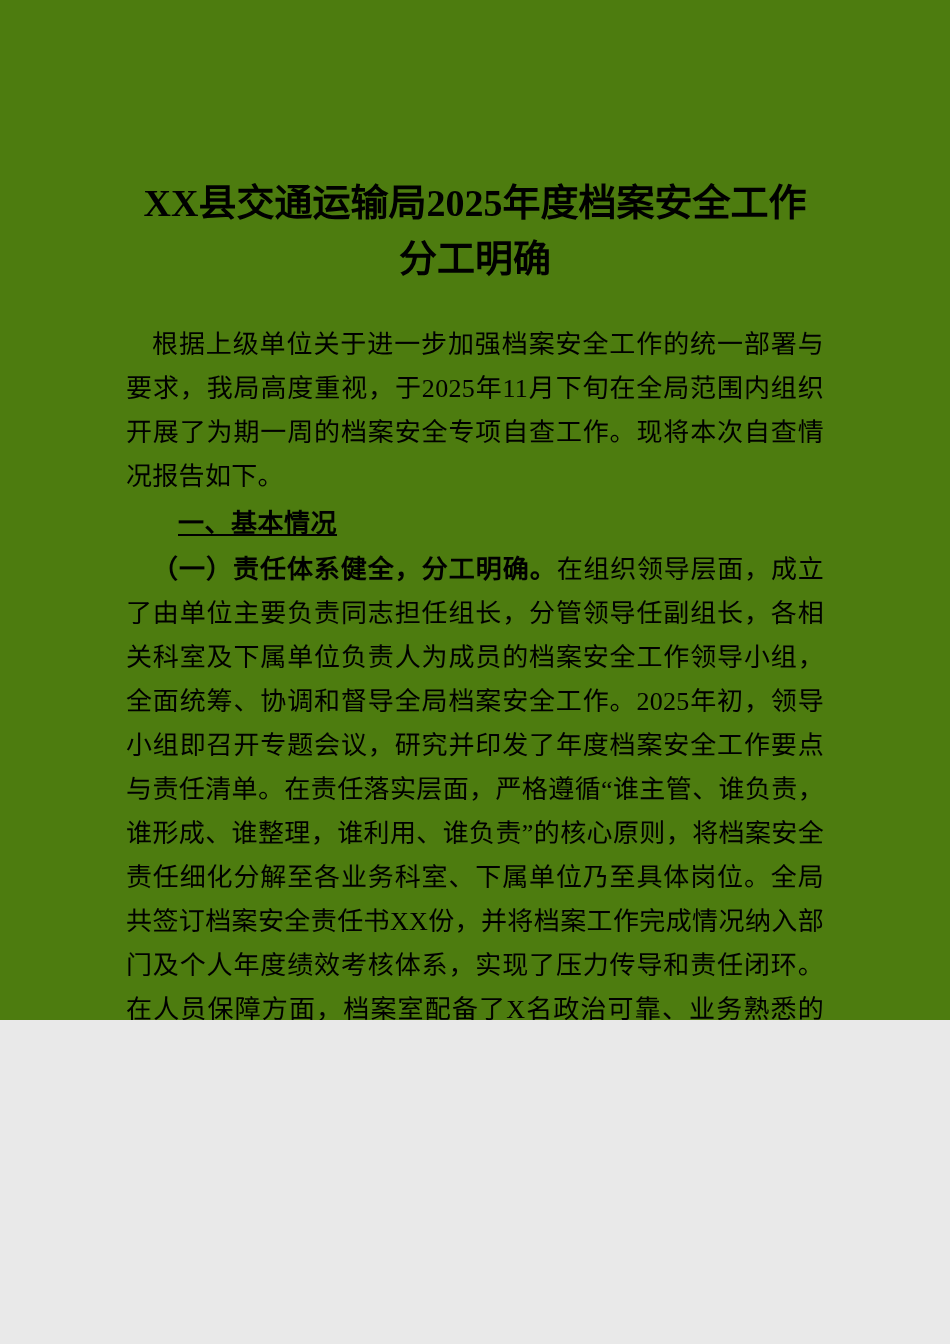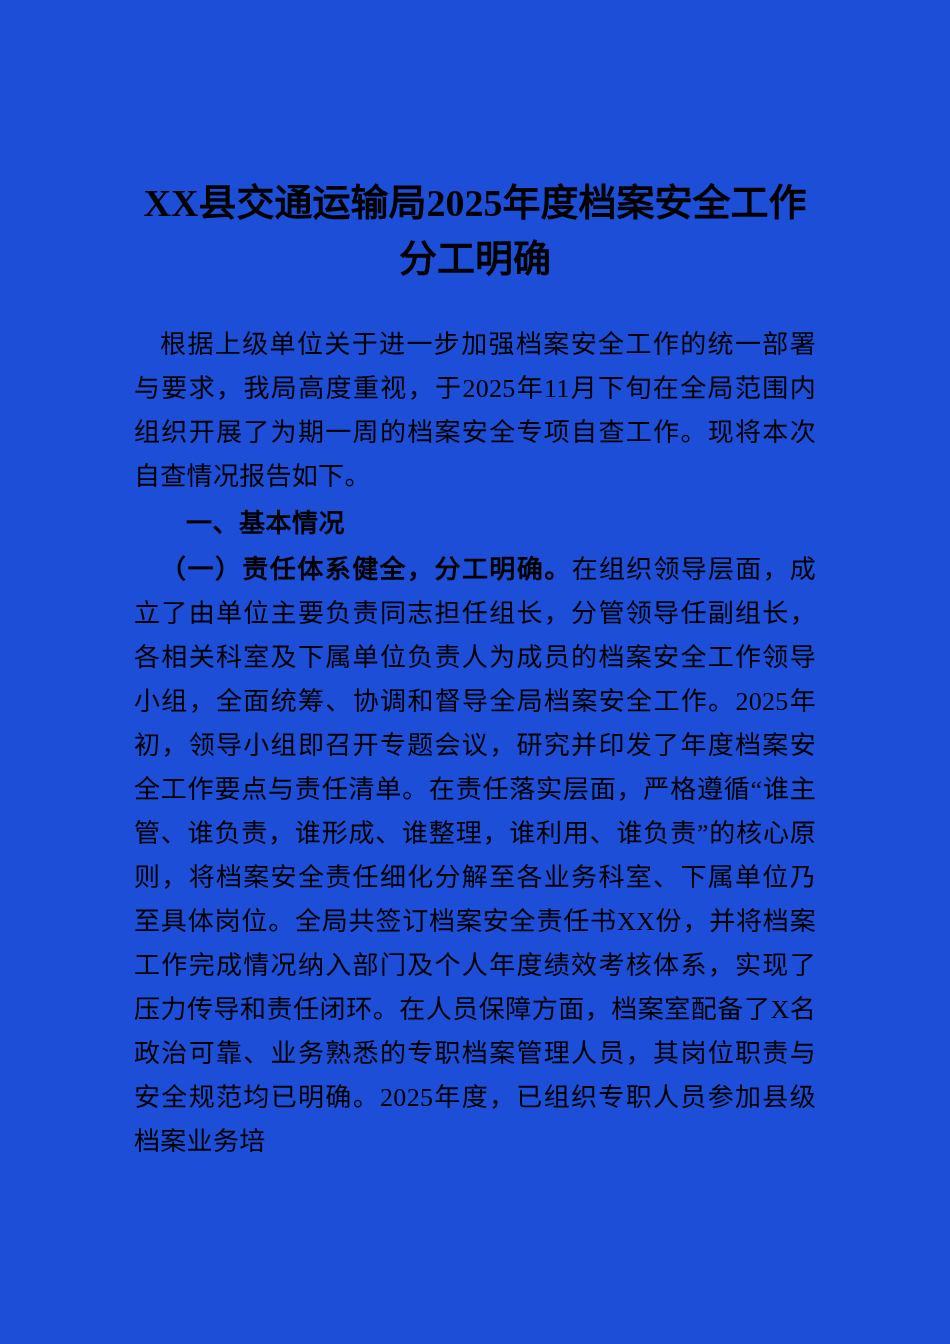--- a/index.html
+++ b/index.html
@@ -1,39 +1,39 @@
 <!DOCTYPE html>
 <html lang="zh-CN"><head>
 <meta charset="utf-8">
 <style>
   html, body { margin: 0; padding: 0; background: #e9e9e9; }
   .page {
     position: relative;
     width: 950px;
-    height: 1344px;
+    height: 1020px;
     margin: 0 auto;
-    background: #1d4ed8;
+    background: #4d7c0f;
     color: #000000;
     overflow: hidden;
     box-sizing: border-box;
   }
   .content {
     box-sizing: border-box;
     padding: 175px 122px 0 122px;
   }
   .doc-title {
     font-family: "Liberation Serif", "DejaVu Serif", serif;
     font-weight: 700;
     font-size: 38px;
     line-height: 56px;
     text-align: center;
     margin: 0 0 36px 0;
   }
   .doc-title .title-line { display: block; }
-  .doc-body { margin: 12px; }
+  .doc-body { margin: 4px; }
   .paragraph {
     font-family: "Liberation Serif", "DejaVu Serif", serif;
     font-size: 26px;
     line-height: 44px;
     letter-spacing: 0.3px;
     text-align: justify;
     margin: 0 0 2px 0;
     word-break: break-all;
   }
   .paragraph.heading {
@@ -52,17 +52,17 @@
 <body>
 
 <div class="page">
   <div class="content">
     <h1 class="doc-title">
       <span class="title-line">XX县交通运输局2025年度档案安全工作</span>
       <span class="title-line">分工明确</span>
     </h1>
     <div class="doc-body">
         <p class="paragraph" style="text-indent: 1em;"><span class="para-text">根据上级单位关于进一步加强档案安全工作的统一部署与要求，我局高度重视，于2025年11月下旬在全局范围内组织开展了为期一周的档案安全专项自查工作。现将本次自查情况报告如下。</span></p>
-        <p class="paragraph heading" style="text-indent: 2em;"><span class="para-text">一、基本情况</span></p>
+        <p class="paragraph heading" style="text-indent: 2em; text-decoration: underline;"><span class="para-text">一、基本情况</span></p>
         <p class="paragraph" style="text-indent: 1em;"><span class="lead">（一）责任体系健全，分工明确。</span><span class="para-text">在组织领导层面，成立了由单位主要负责同志担任组长，分管领导任副组长，各相关科室及下属单位负责人为成员的档案安全工作领导小组，全面统筹、协调和督导全局档案安全工作。2025年初，领导小组即召开专题会议，研究并印发了年度档案安全工作要点与责任清单。在责任落实层面，严格遵循“谁主管、谁负责，谁形成、谁整理，谁利用、谁负责”的核心原则，将档案安全责任细化分解至各业务科室、下属单位乃至具体岗位。全局共签订档案安全责任书XX份，并将档案工作完成情况纳入部门及个人年度绩效考核体系，实现了压力传导和责任闭环。在人员保障方面，档案室配备了X名政治可靠、业务熟悉的专职档案管理人员，其岗位职责与安全规范均已明确。2025年度，已组织专职人员参加县级档案业务培</span></p>
       </div>
   </div>
 </div>
 
 </body></html>

